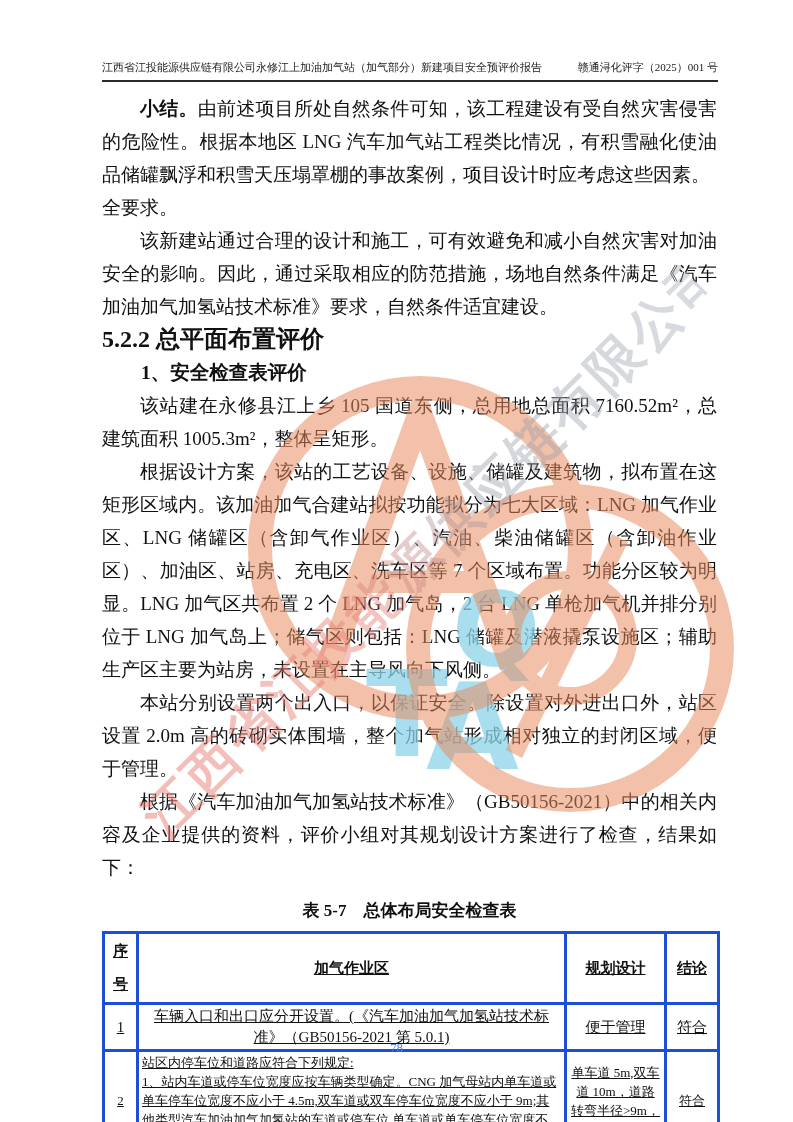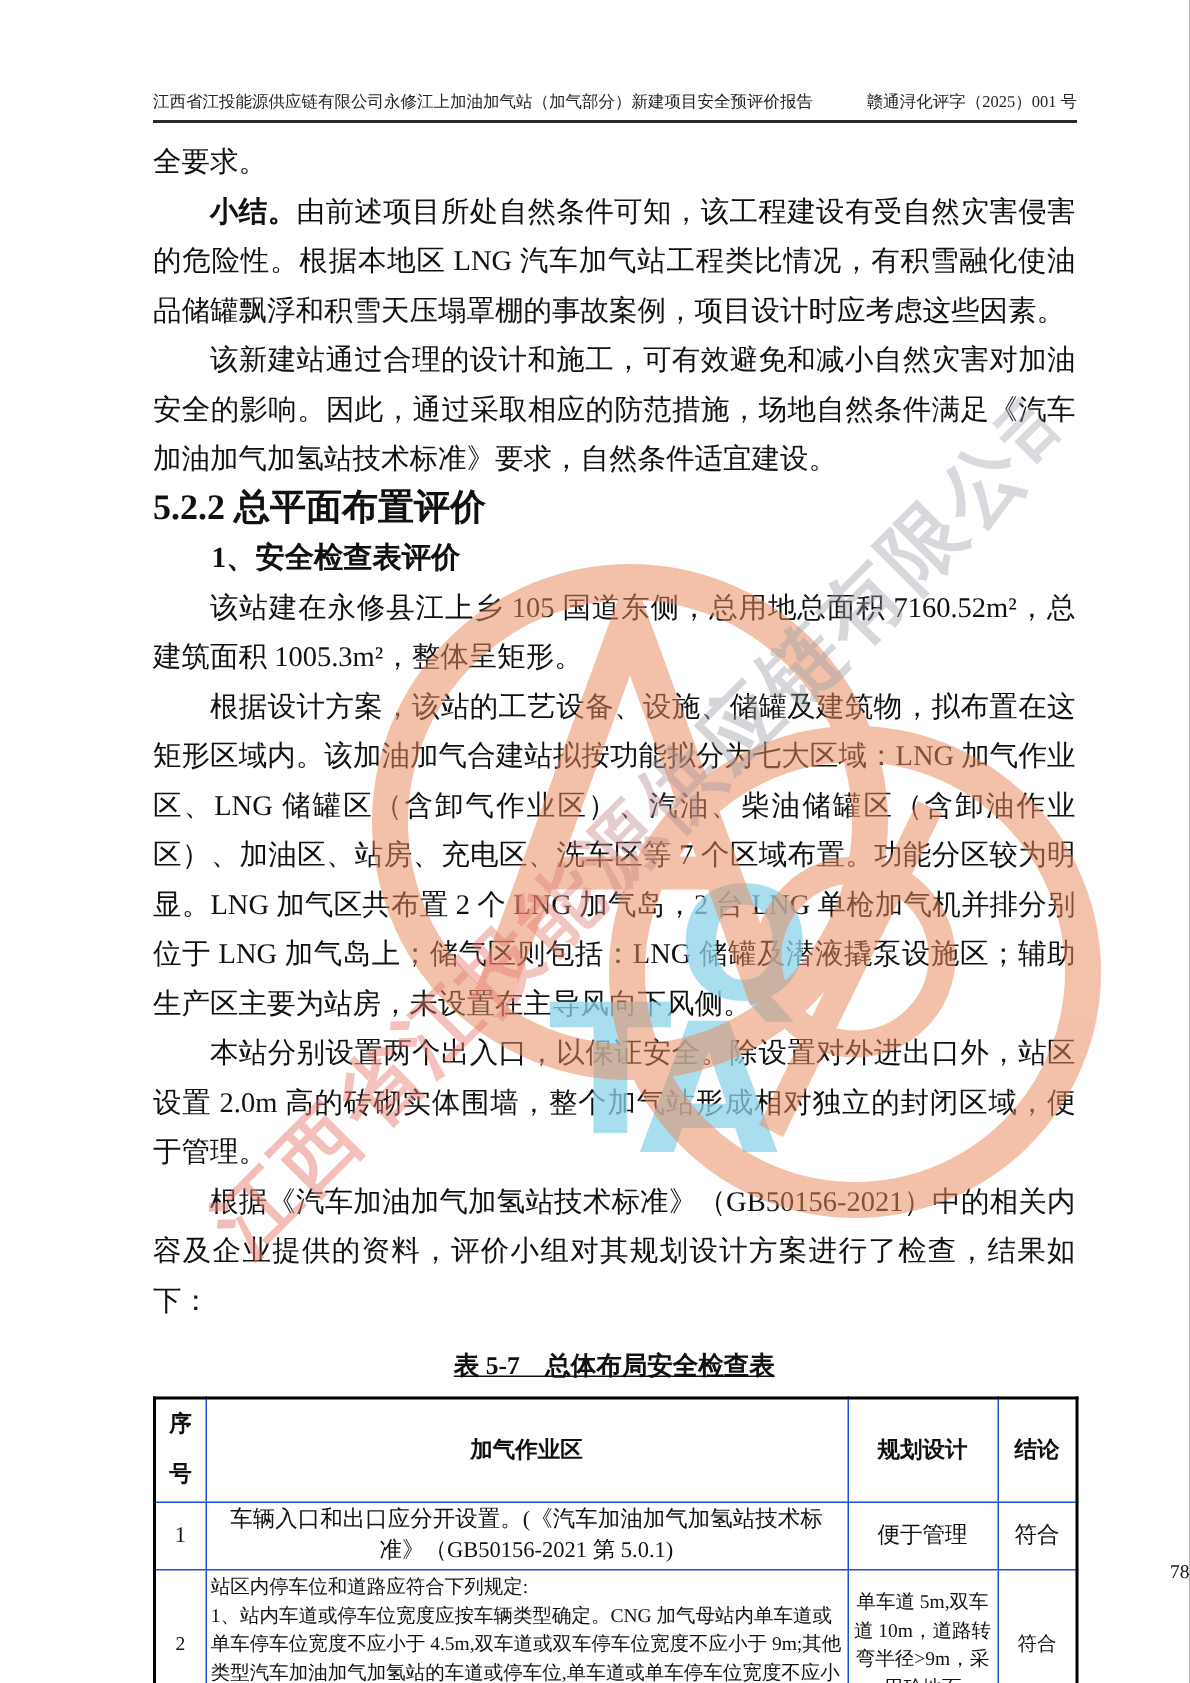--- a/index.html
+++ b/index.html
@@ -27,43 +27,44 @@
     font-size:19px;line-height:33px;text-align:justify;
   }
   .para{margin:0;text-indent:2em;}
   .para.noindent{text-indent:0;}
   .lead-bold{font-weight:bold;}
   .h-section{margin:0;font-size:24px;line-height:33px;font-weight:bold;text-indent:0;}
   .h-sub{margin:0;font-size:19.5px;line-height:33px;font-weight:bold;text-indent:2em;font-family:Liberation Serif, serif;}
   
   .tbl-title{
     margin:10px 0 4px 0;text-align:center;
-    font-size:17px;font-weight:bold;text-indent:0;text-decoration:underline;
+    font-size:17px;font-weight:bold;text-indent:0;
   }
   table.checktbl{
     width:615px;border-collapse:collapse;table-layout:fixed;
     border:2px solid #000;
   }
   table.checktbl th,table.checktbl td{
-    border:1px solid #1d4ed8;
+    border:3px solid #1d4ed8;
     padding:1px 3px;
     vertical-align:middle;
     overflow:hidden;
+    text-decoration:underline;
   }
   table.checktbl th{font-size:15px;font-weight:bold;text-align:center;height:24px;}
   td.c-no,td.c-design,td.c-concl{text-align:center;}
   tr.r1 td{font-size:15px;line-height:21px;height:42px;}
   tr.r1 td.c-req{text-align:center;}
   tr.r2 td{font-size:13px;line-height:19px;}
   tr.r2 td.c-req{text-align:left;white-space:pre-line;}
   tr.r2 td.c-design{font-size:13px;line-height:19px;}
   
   .footer{
     position:absolute;left:0;right:0;top:1040px;
-    text-align:right;font-size:13px;color:#0f172a;
+    text-align:center;font-size:13px;color:#3b82f6;
   }
   
   .wm-layer{position:absolute;inset:0;pointer-events:none;}
   .wm-seal{position:absolute;left:228px;top:356px;opacity:.52;}
   .wm-letter{
     position:absolute;
     font-family:"DejaVu Sans","Liberation Sans",sans-serif;
     font-weight:bold;color:rgba(140,211,233,0.75);
     line-height:1;
   }
@@ -87,22 +88,22 @@
 <body>
 
 <div class="page">
 
   <div class="hdr">
     <span>江西省江投能源供应链有限公司永修江上加油加气站（加气部分）新建项目安全预评价报告</span>
     <span>赣通浔化评字（2025）001 号</span>
   </div>
 
   <div class="content">
+    <p class="para"><span class="lead-bold">小结。</span><span>由前述项目所处自然条件可知，该工程建设有受自然灾害侵害的危险性。根据本地区 LNG 汽车加气站工程类比情况，有积雪融化使油品储罐飘浮和积雪天压塌罩棚的事故案例，项目设计时应考虑这些因素。</span></p>
     <p class="para noindent">全要求。</p>
-    <p class="para"><span class="lead-bold">小结。</span><span>由前述项目所处自然条件可知，该工程建设有受自然灾害侵害的危险性。根据本地区 LNG 汽车加气站工程类比情况，有积雪融化使油品储罐飘浮和积雪天压塌罩棚的事故案例，项目设计时应考虑这些因素。</span></p>
     <p class="para">该新建站通过合理的设计和施工，可有效避免和减小自然灾害对加油安全的影响。因此，通过采取相应的防范措施，场地自然条件满足《汽车加油加气加氢站技术标准》要求，自然条件适宜建设。</p>
     <p class="h-section">5.2.2 总平面布置评价</p>
     <p class="h-sub">1、安全检查表评价</p>
     <p class="para">该站建在永修县江上乡 105 国道东侧，总用地总面积 7160.52m²，总建筑面积 1005.3m²，整体呈矩形。</p>
     <p class="para">根据设计方案，该站的工艺设备、设施、储罐及建筑物，拟布置在这矩形区域内。该加油加气合建站拟按功能拟分为七大区域：LNG 加气作业区、LNG 储罐区（含卸气作业区）、汽油、柴油储罐区（含卸油作业区）、加油区、站房、充电区、洗车区等 7 个区域布置。功能分区较为明显。LNG 加气区共布置 2 个 LNG 加气岛，2 台 LNG 单枪加气机并排分别位于 LNG 加气岛上；储气区则包括：LNG 储罐及潜液撬泵设施区；辅助生产区主要为站房，未设置在主导风向下风侧。</p>
     <p class="para">本站分别设置两个出入口，以保证安全。除设置对外进出口外，站区设置 2.0m 高的砖砌实体围墙，整个加气站形成相对独立的封闭区域，便于管理。</p>
     <p class="para">根据《汽车加油加气加氢站技术标准》（GB50156-2021）中的相关内容及企业提供的资料，评价小组对其规划设计方案进行了检查，结果如下：</p>
 
     <p class="tbl-title">表 5-7　总体布局安全检查表</p>
 

